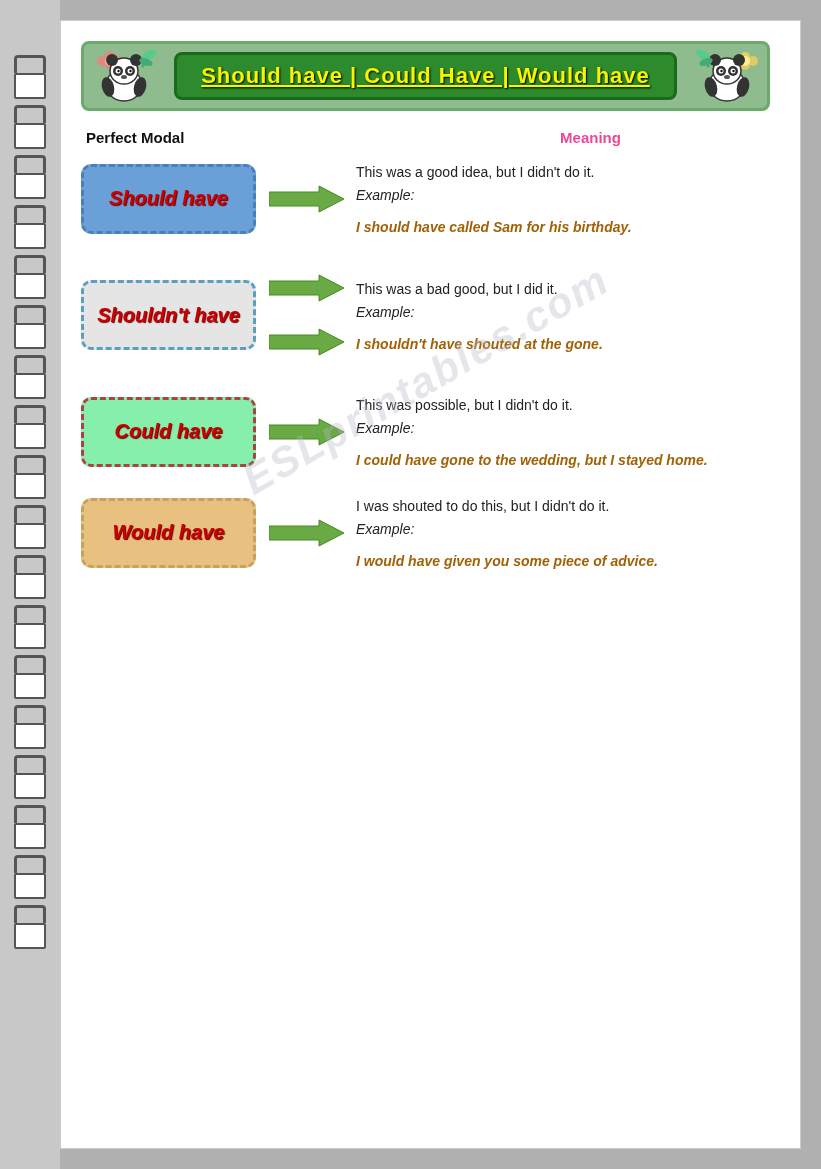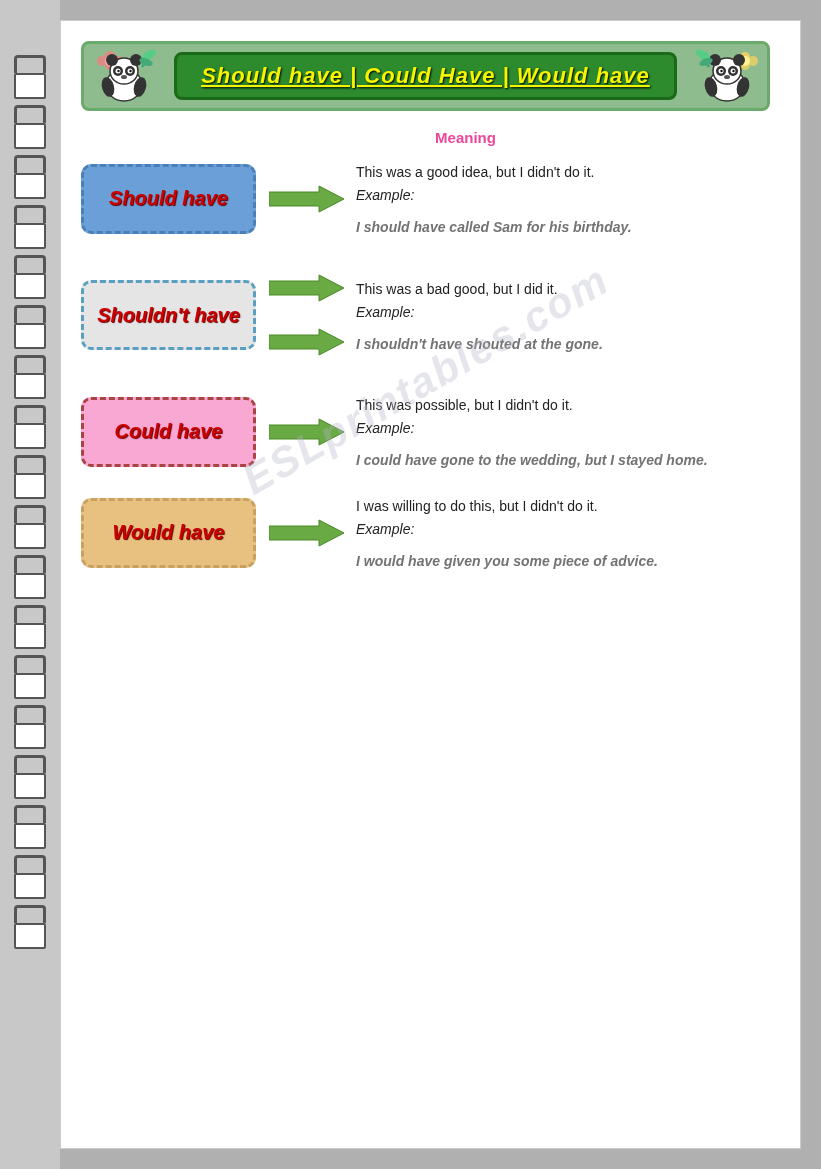--- a/index.html
+++ b/index.html
@@ -116,21 +116,20 @@
       border: 3px solid #1a6a1a;
       border-radius: 8px;
       padding: 8px 24px;
       display: inline-block;
     }
 
     .header-title-text {
       color: #f5f500;
       font-size: 22px;
       font-weight: bold;
-      font-style: italic;
       text-shadow: 1px 1px 2px #000;
       letter-spacing: 1px;
       font-family: 'Arial Black', Arial, sans-serif;
       text-decoration: underline;
     }
 
     
     .intro-para {
       font-size: 14px;
       color: #222;
@@ -182,21 +181,21 @@
       font-weight: bold;
       font-style: italic;
       color: #cc0000;
       text-shadow: 1px 1px 1px #660000;
       font-family: 'Arial Black', Arial, sans-serif;
       border: 3px dashed #888;
     }
 
     .badge-should { background: #6a9fd8; border-color: #4a7fb8; }
     .badge-shouldnt { background: #e5e5e5; border-color: #5a9fbf; }
-    .badge-could { background: #f9a8d4; border-color: #aa4444; }
+    .badge-could { background: #86efac; border-color: #aa4444; }
     .badge-would { background: #e8c080; border-color: #c8a060; }
 
     
     .arrow-container {
       width: 80px;
       display: flex;
       align-items: center;
       justify-content: center;
       flex-direction: column;
       gap: 4px;
@@ -224,21 +223,21 @@
     .meaning-example-label {
       font-size: 14px;
       font-style: italic;
       color: #222;
     }
 
     .meaning-example-sentence {
       font-size: 14px;
       font-weight: bold;
       font-style: italic;
-      color: #737373;
+      color: #a16207;
       margin-top: 12px;
     }
 
     
     .watermark {
       position: absolute;
       top: 50%;
       left: 50%;
       transform: translate(-50%, -50%) rotate(-30deg);
       font-size: 42px;
@@ -404,20 +403,21 @@
 
           <line x1="14" y1="20" x2="5" y2="5" stroke="#4a7" stroke-width="3"></line>
           <ellipse cx="8" cy="8" rx="8" ry="4" fill="#5c8" transform="rotate(30 8 8)"></ellipse>
           <ellipse cx="11" cy="15" rx="7" ry="3.5" fill="#4a7" transform="rotate(-20 11 15)"></ellipse>
         </svg>
       </div>
     </div>
 
 
     <div class="col-headers">
+      <div class="col-header-left">Perfect Modal</div>
       <div style="width:80px"></div>
       <div class="col-header-right">Meaning</div>
     </div>
 
     <div id="modal-rows" style="position:relative;">
 
       <div class="watermark">ESLprintables.com</div>
     <div class="modal-row">
           <div class="modal-badge badge-should">Should have</div>
           <div class="arrow-container">
@@ -462,21 +462,21 @@
           </div>
         </div>
         <div class="modal-row">
           <div class="modal-badge badge-would">Would have</div>
           <div class="arrow-container">
         <svg class="arrow-svg" viewBox="0 0 75 30">
           <polygon points="0,8 50,8 50,2 75,15 50,28 50,22 0,22" fill="#6aaa44" stroke="#4a8a24" stroke-width="1"></polygon>
         </svg>
       </div>
           <div class="meaning-block">
-            <p class="meaning-text">I was willing to do this, but I didn't do it.</p>
+            <p class="meaning-text">I was shouted to do this, but I didn't do it.</p>
             <p class="meaning-example-label">Example:</p>
             <p class="meaning-example-sentence">I would have given you some piece of advice.</p>
           </div>
         </div>
       </div>
 
   </div>
 </div>
 
 </body></html>

